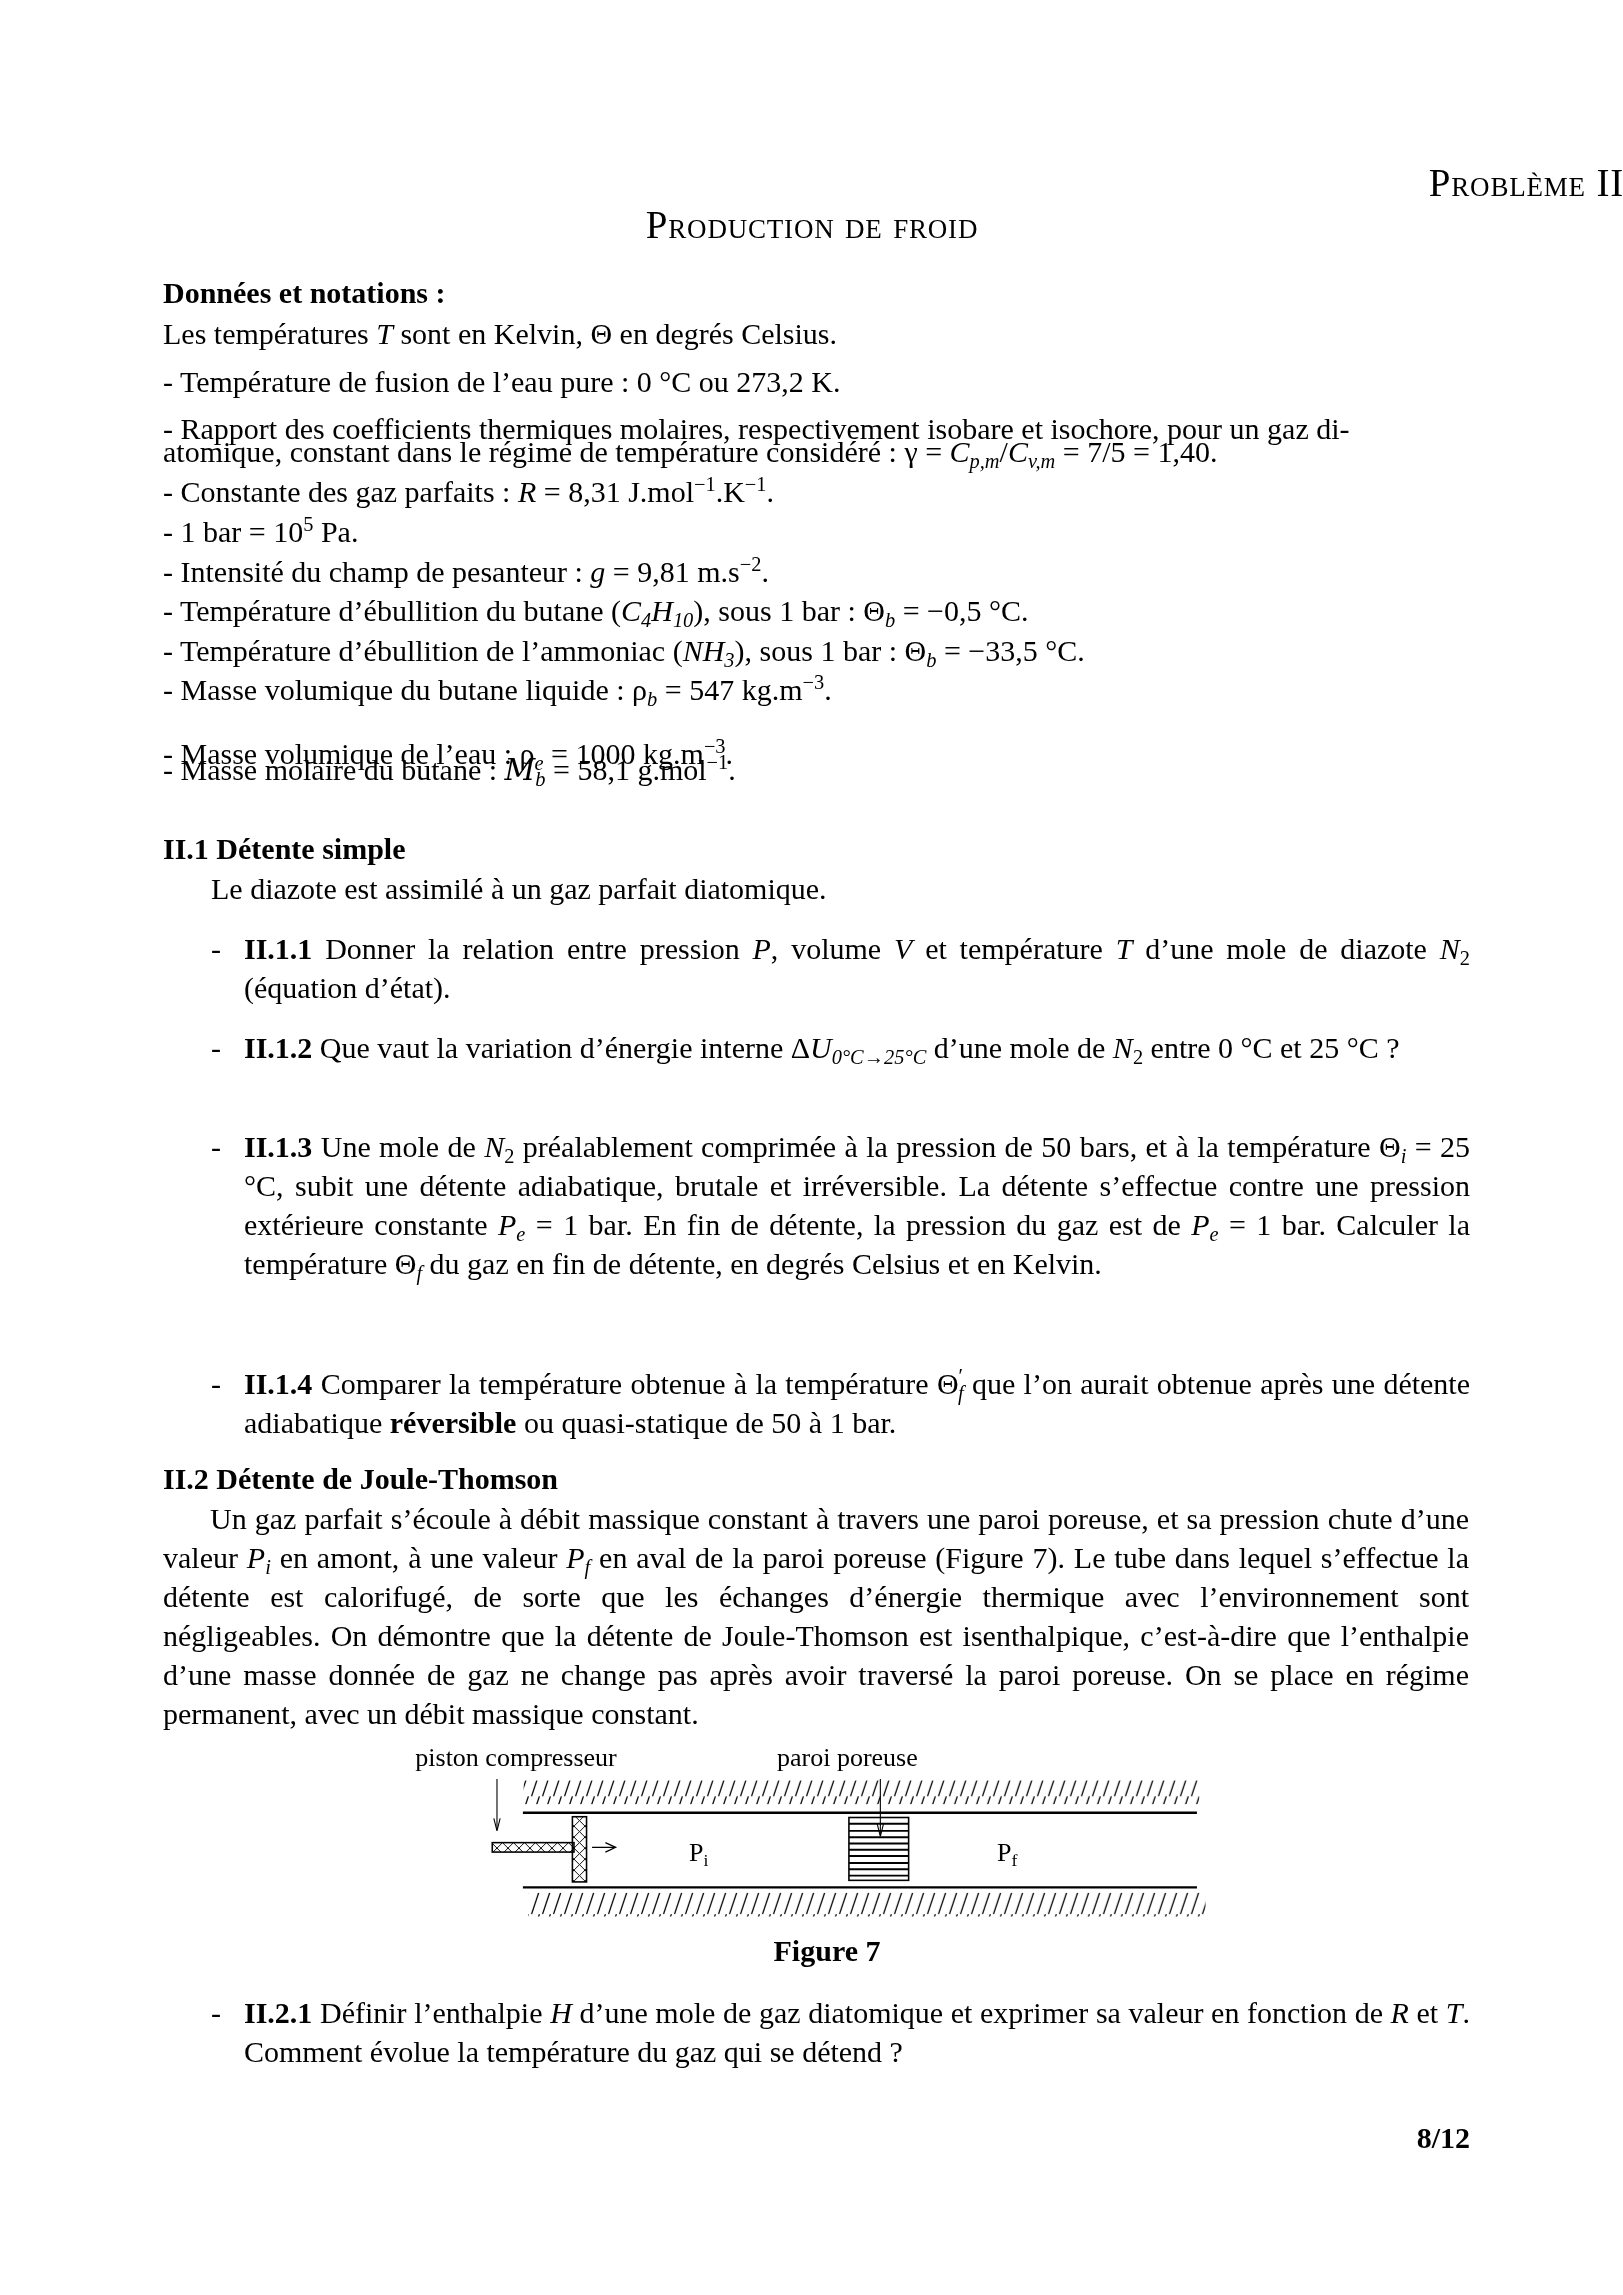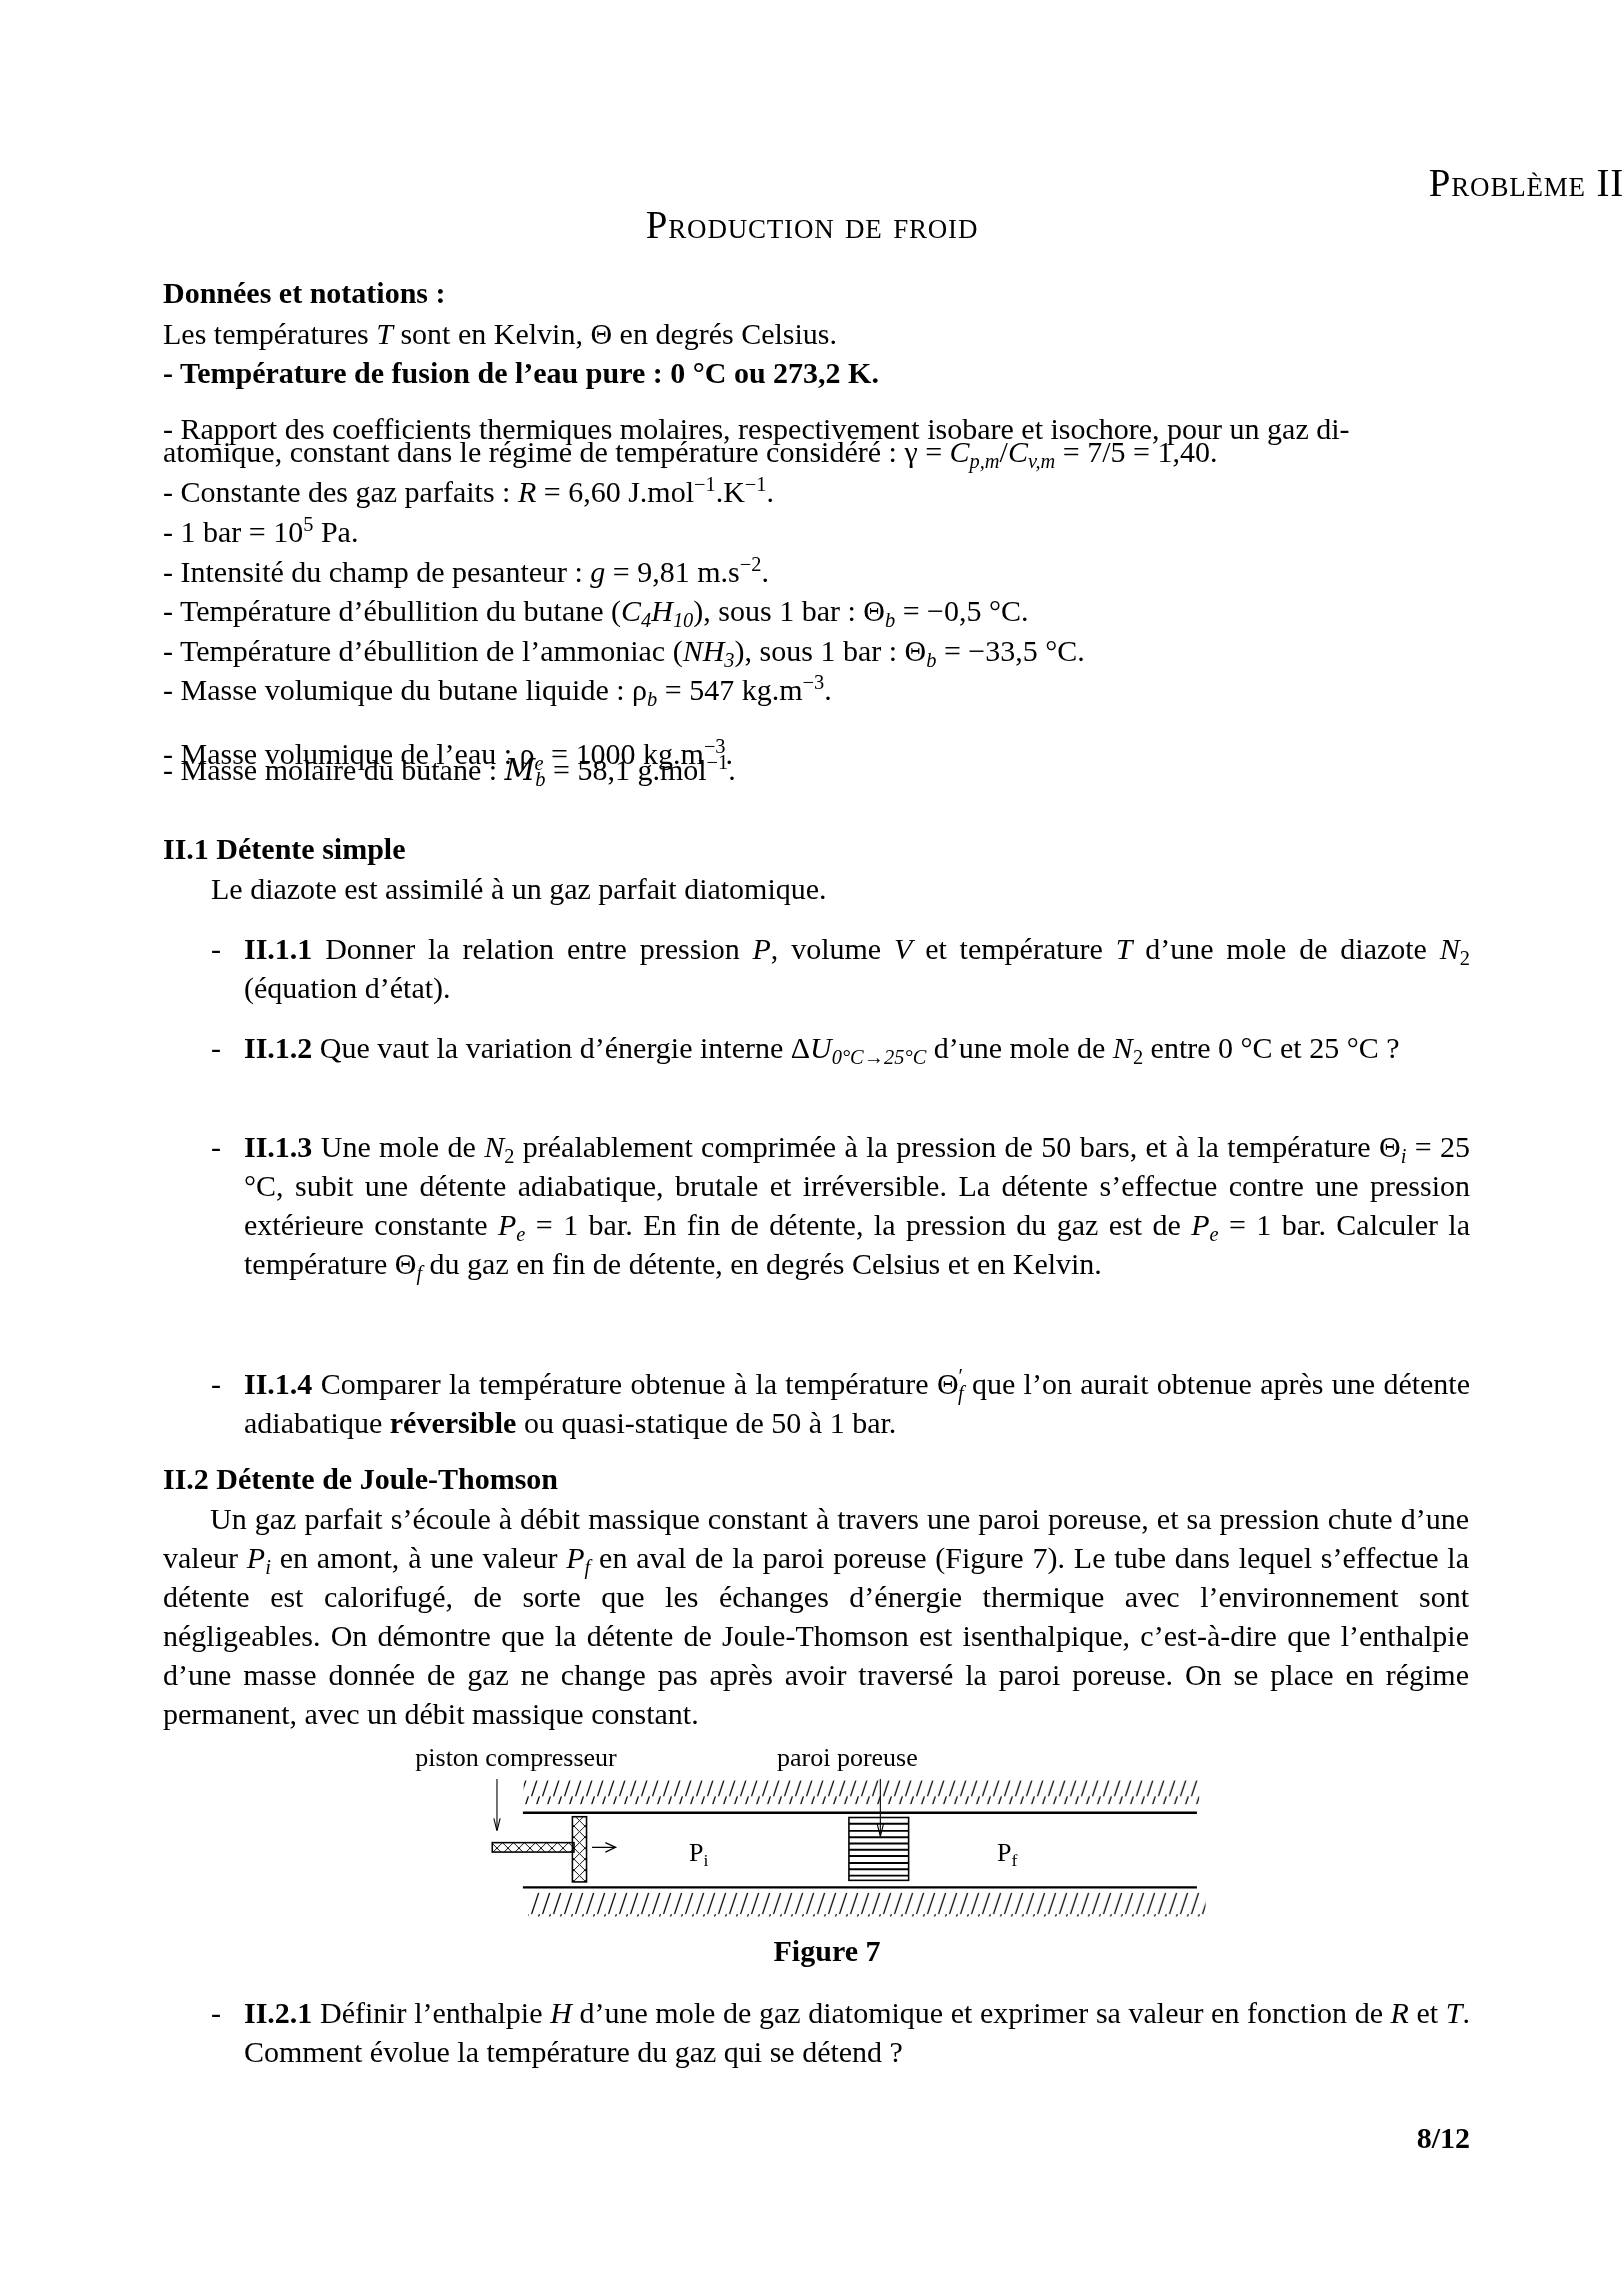--- a/index.html
+++ b/index.html
@@ -28,26 +28,26 @@
 </head>
 <body>
 
 <div class="abs title" style="top:161px;text-align:right;">Problème II</div>
 <div class="abs title" style="top:203px;">Production de froid</div>
 
 <div class="abs line heading" style="top:273px;">Données et notations :</div>
 
 <div class="abs line" style="top:314px;"><span>Les températures </span><i>T</i><span> sont en Kelvin, Θ en degrés Celsius.</span></div>
 
-<div class="abs line" style="top:353px;font-weight:bold;">- Température de fusion de l’eau pure : 0 °C ou 273,2 K.</div>
+<div class="abs line" style="top:362px;">- Température de fusion de l’eau pure : 0 °C ou 273,2 K.</div>
 
 <div class="abs line" style="top:409px;text-align:center;">- Rapport des coefficients thermiques molaires, respectivement isobare et isochore, pour un gaz di-</div>
 <div class="abs line" style="top:432px;"><span>atomique, constant dans le régime de température considéré : γ = </span><i>C</i><sub class="it">p,m</sub><span>/</span><i>C</i><sub class="it">v,m</sub><span> = 7/5 = 1,40.</span></div>
 
-<div class="abs line" style="top:472px;"><span>- Constante des gaz parfaits : </span><i>R</i><span> = 6,60 J.mol</span><sup>−1</sup><span>.K</span><sup>−1</sup><span>.</span></div>
+<div class="abs line" style="top:472px;"><span>- Constante des gaz parfaits : </span><i>R</i><span> = 8,31 J.mol</span><sup>−1</sup><span>.K</span><sup>−1</sup><span>.</span></div>
 
 <div class="abs line" style="top:512px;"><span>- 1 bar = 10</span><sup>5</sup><span> Pa.</span></div>
 
 <div class="abs line" style="top:552px;"><span>- Intensité du champ de pesanteur : </span><i>g</i><span> = 9,81 m.s</span><sup>−2</sup><span>.</span></div>
 
 <div class="abs line" style="top:591px;"><span>- Température d’ébullition du butane (</span><i>C</i><sub class="it">4</sub><i>H</i><sub class="it">10</sub><span>), sous 1 bar : Θ</span><sub class="it">b</sub><span> = −0,5 °C.</span></div>
 
 <div class="abs line" style="top:631px;"><span>- Température d’ébullition de l’ammoniac (</span><i>NH</i><sub class="it">3</sub><span>), sous 1 bar : Θ</span><sub class="it">b</sub><span> = −33,5 °C.</span></div>
 
 <div class="abs line" style="top:670px;"><span>- Masse volumique du butane liquide : ρ</span><sub class="it">b</sub><span> = 547 kg.m</span><sup>−3</sup><span>.</span></div>

